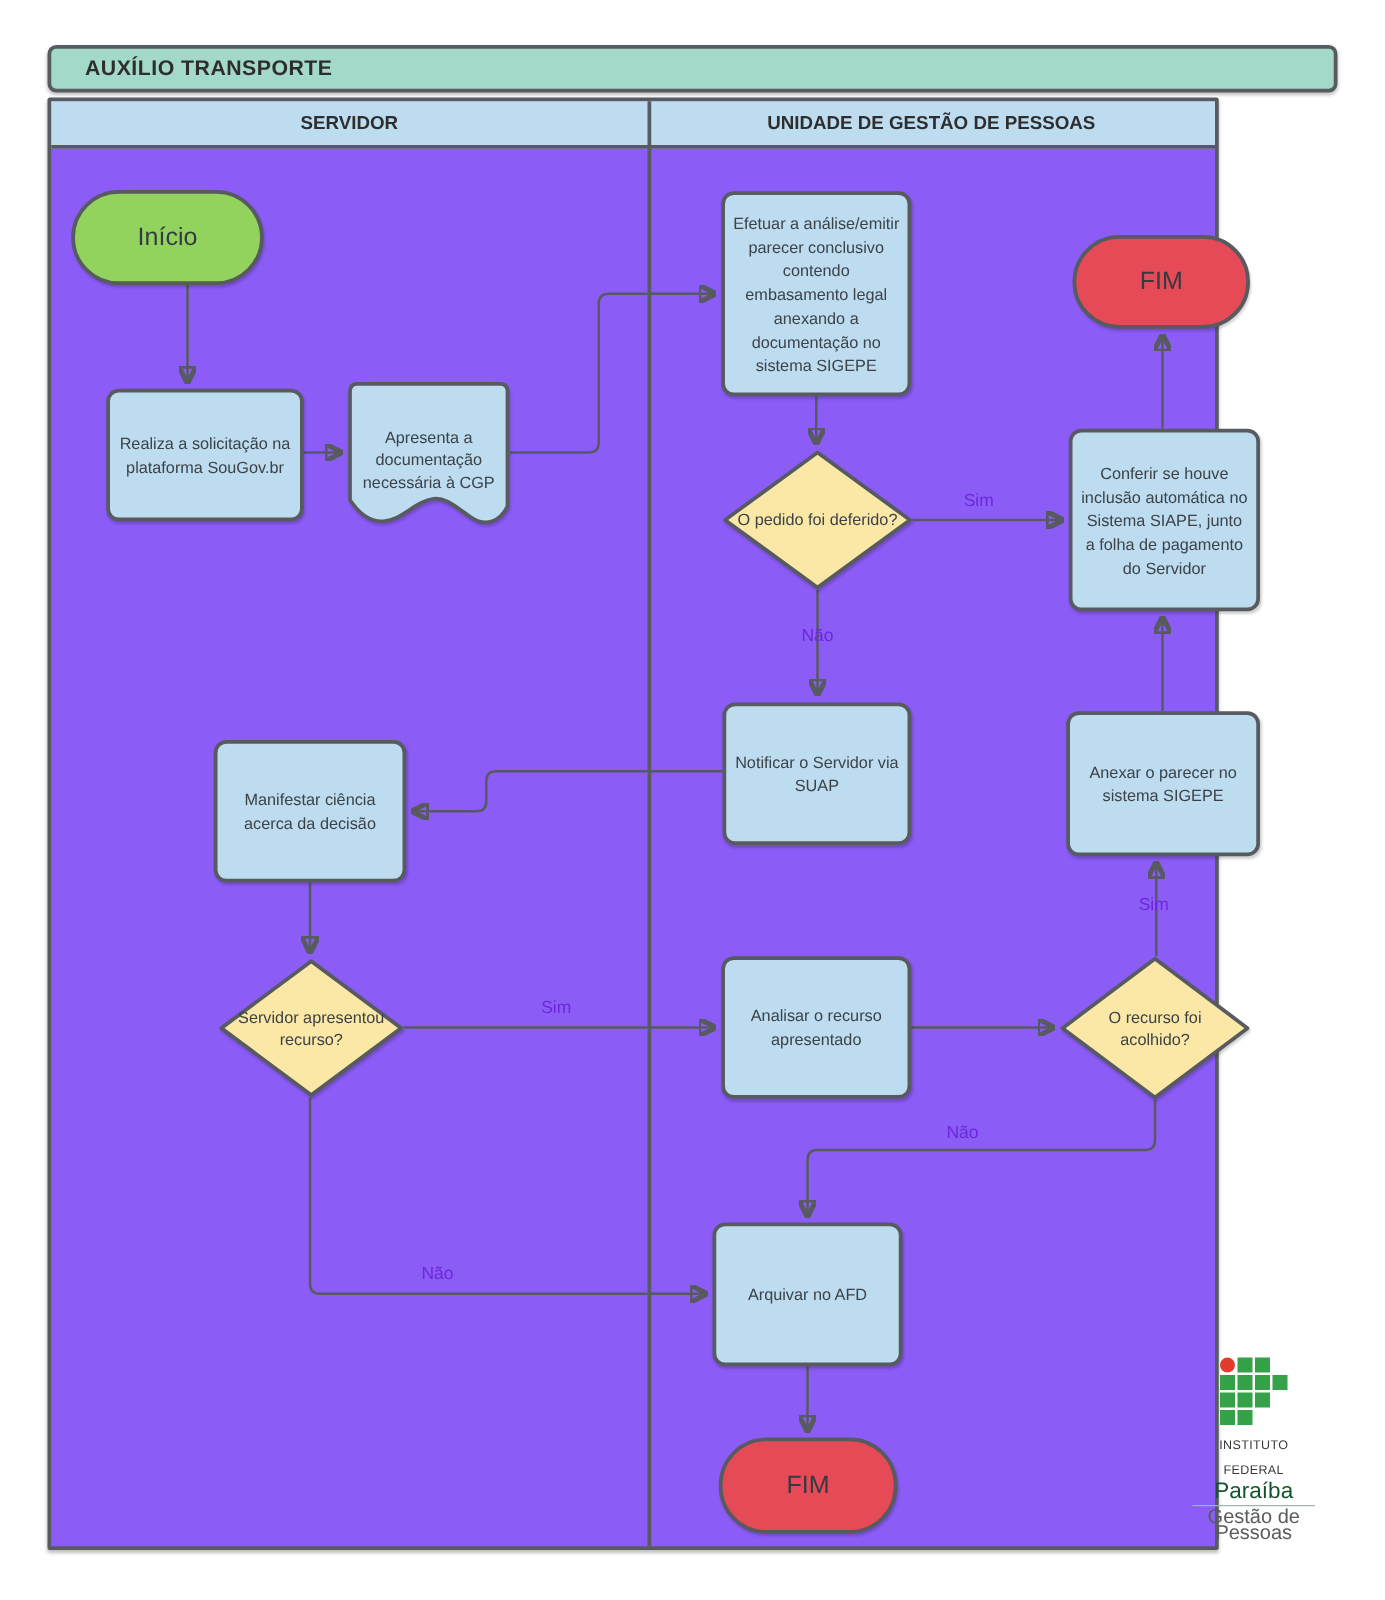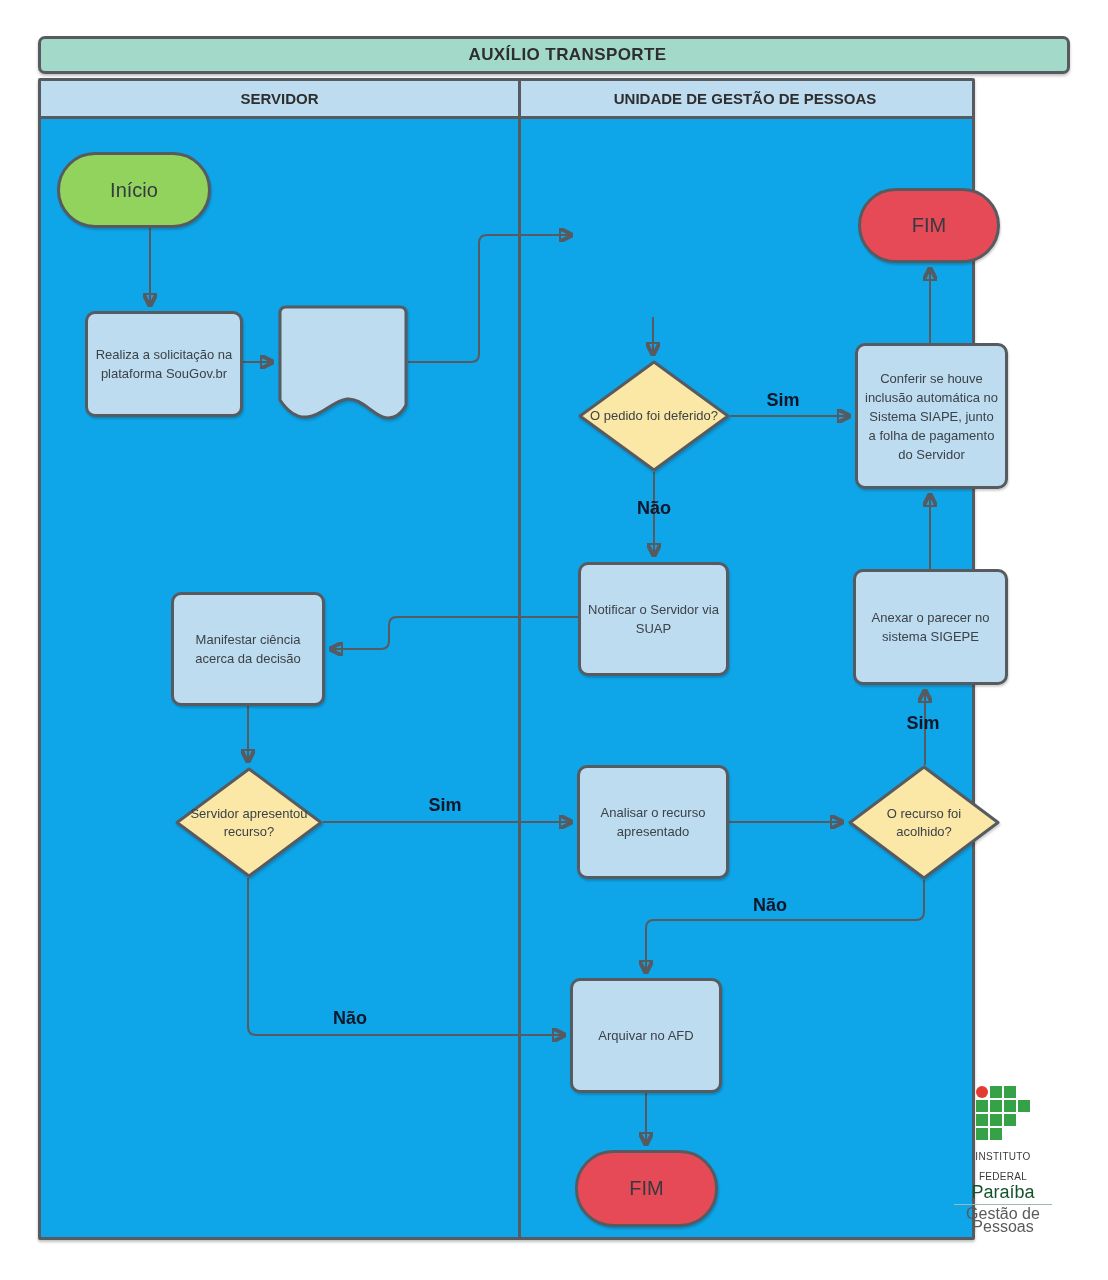--- a/index.html
+++ b/index.html
@@ -4,28 +4,28 @@
 <style>
   html,body{margin:0;padding:0;background:#ffffff;}
   .canvas{
     position:relative;width:1108px;height:1280px;background:#ffffff;
     font-family:"Liberation Sans", sans-serif;overflow:hidden;
   }
   
   .title-bar{
     position:absolute;left:38px;top:36px;width:1032px;height:38px;
     background:#a3d9c8;border:3px solid #575b60;border-radius:7px;
-    box-sizing:border-box;display:flex;align-items:center;justify-content:center;
+    box-sizing:border-box;display:flex;align-items:center;
     font-size:17px;font-weight:bold;color:#2e2e2e;letter-spacing:.4px;
     box-shadow:0 2px 3px rgba(0,0,0,.25);
     padding-left:27px;
   }
   .lane-container{
     position:absolute;left:38px;top:78px;width:937px;height:1162px;
-    border:3px solid #575b60;border-radius:2px;background:#0ea5e9;
+    border:3px solid #575b60;border-radius:2px;background:#8b5cf6;
     box-sizing:border-box;box-shadow:0 2px 3px rgba(0,0,0,.25);
   }
   .lane-header{
     position:absolute;left:0;top:0;width:100%;height:38px;
     background:#bedcf0;border-bottom:3px solid #575b60;box-sizing:border-box;
     display:flex;
   }
   .lane-header .cell{
     display:flex;align-items:center;justify-content:center;
     font-size:15px;font-weight:bold;color:#2e2e2e;box-sizing:border-box;
@@ -55,21 +55,21 @@
   .svg-node span{position:relative;z-index:2;font-size:13px;line-height:18px;
         padding:0 10px;}
   .diamond svg polygon{fill:#fbe8a6;stroke:#575b60;stroke-width:3;stroke-linejoin:round;}
   .doc svg path{fill:#bedcf0;stroke:#575b60;stroke-width:3;stroke-linejoin:round;}
   
   svg.edges{position:absolute;left:0;top:0;width:1108px;height:1280px;z-index:1;}
   svg.edges path{fill:none;stroke:#575b60;stroke-width:2;}
   .node{z-index:2;}
   .edge-label{
     position:absolute;transform:translate(-50%,-50%);z-index:3;
-    font-size:18px;font-weight:bold;color:#0f172a;background:transparent;
+    font-size:14px;font-weight:normal;color:#6d28d9;background:transparent;
   }
   
   .logo{position:absolute;left:948px;top:1086px;width:110px;z-index:2;
         text-align:center;color:#3a3a3a;}
   .logo .marks{position:relative;width:58px;height:58px;margin:0 auto;}
   .logo .sq{position:absolute;width:12px;height:12px;background:#35a248;}
   .logo .dot{position:absolute;width:12px;height:12px;background:#e23b30;border-radius:50%;}
   .logo .t1{font-size:10px;font-weight:normal;line-height:15px;letter-spacing:.3px;margin-top:5px;}
   .logo .t2{font-size:18px;color:#14532d;line-height:17px;}
   .logo .rule{height:1px;background:#9db8b2;margin:3px 6px 2px 6px;}
@@ -121,33 +121,37 @@
   </div>
 
   <div class="node proc" style="left:85px;top:311px;width:158px;height:106px;">
     <span>Realiza a solicitação na plataforma SouGov.br</span>
   </div>
 
   <div class="node svg-node doc" style="left:278px;top:305px;width:130px;height:125px;">
     <svg viewBox="0 0 130 125" preserveAspectRatio="none">
       <path d="M8 2 H122 Q128 2 128 8 V100 C122 112 111 117 99 109 C87 101 79 93 69 94 C54 96 44 111 29 112 C17 113 8 104 2 95 V8 Q2 2 8 2 Z"></path>
     </svg>
+    <span>Apresenta a documentação necessária à CGP</span>
   </div>
 
   <div class="node proc" style="left:171px;top:592px;width:154px;height:114px;">
     <span>Manifestar ciência acerca da decisão</span>
   </div>
 
   <div class="node svg-node diamond" style="left:175px;top:767px;width:148px;height:111px;">
     <svg viewBox="0 0 148 111" preserveAspectRatio="none">
       <polygon points="74,2 146,55.5 74,109 2,55.5"></polygon>
     </svg>
     <span>Servidor apresentou recurso?</span>
   </div>
 
+  <div class="node proc" style="left:577px;top:153px;width:152px;height:164px;">
+    <span>Efetuar a análise/emitir parecer conclusivo contendo embasamento legal anexando a documentação no sistema SIGEPE</span>
+  </div>
 
   <div class="node svg-node diamond" style="left:578px;top:360px;width:152px;height:112px;">
     <svg viewBox="0 0 152 112" preserveAspectRatio="none">
       <polygon points="76,2 150,56 76,110 2,56"></polygon>
     </svg>
     <span>O pedido foi deferido?</span>
   </div>
 
   <div class="node term end" style="left:858px;top:188px;width:142px;height:75px;">
     <span>FIM</span>

